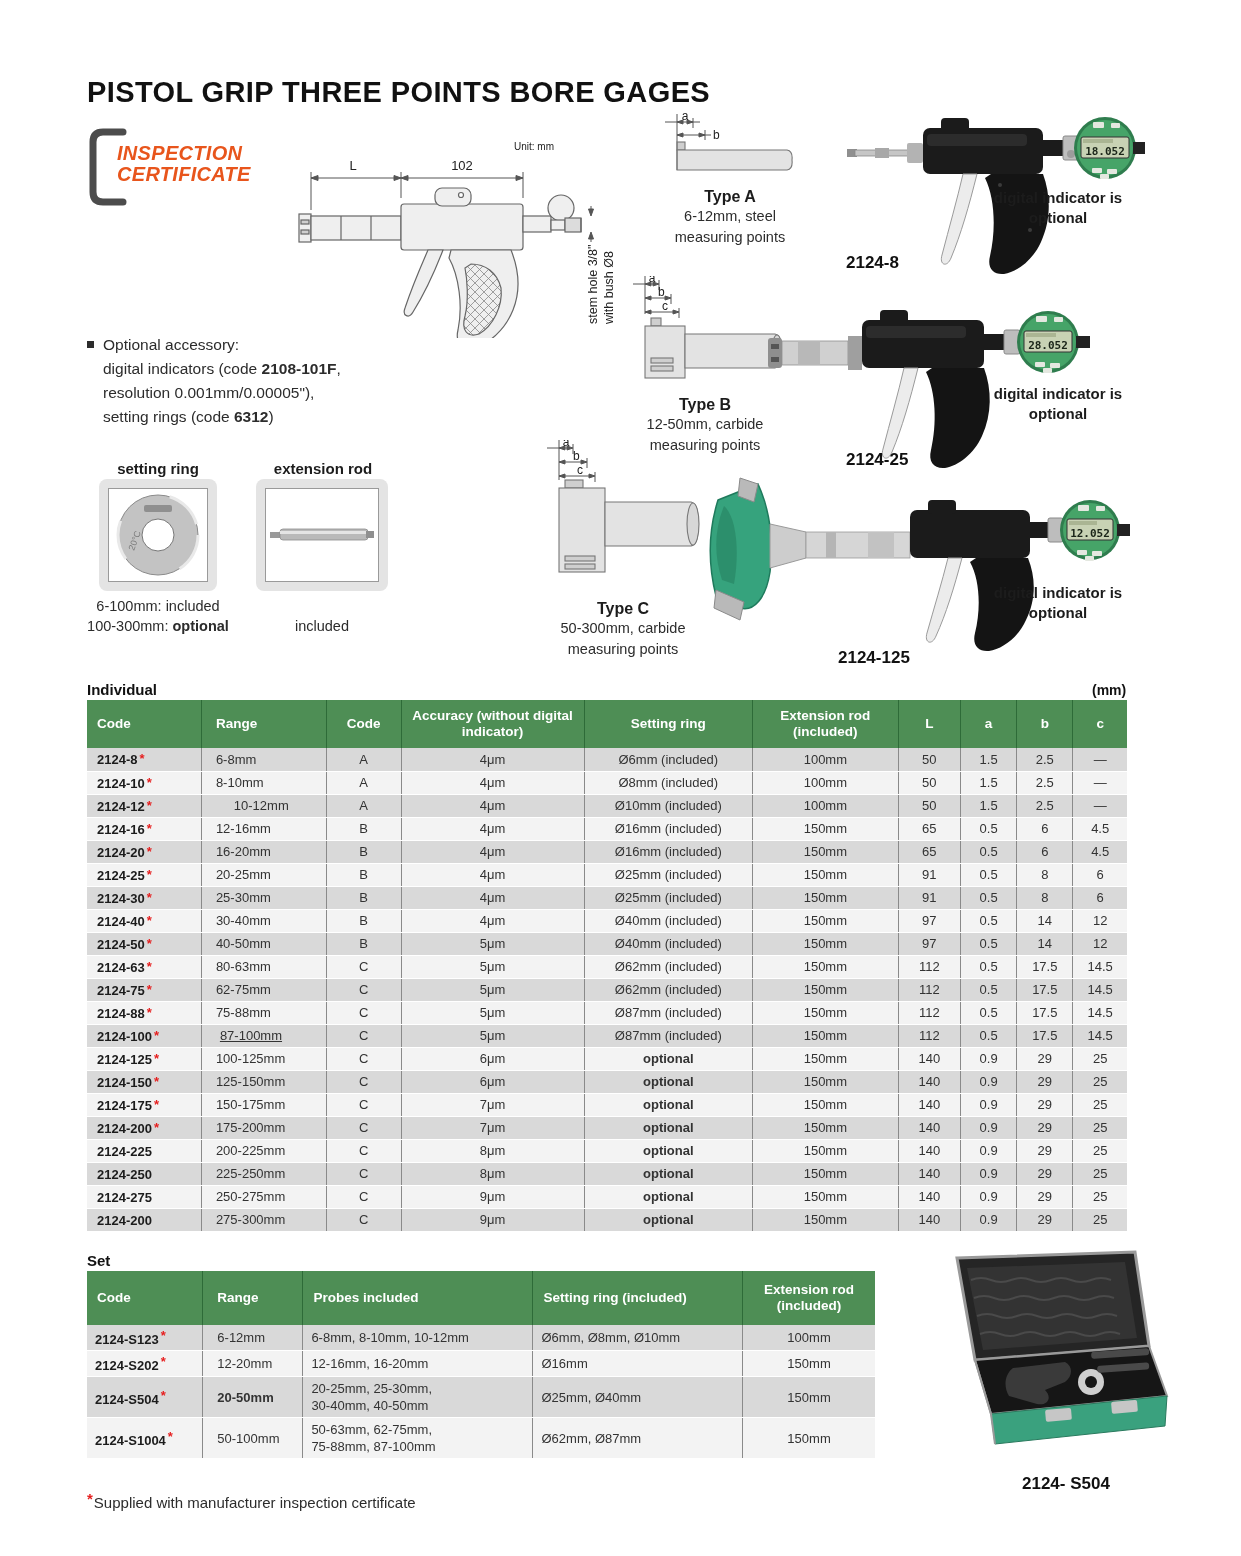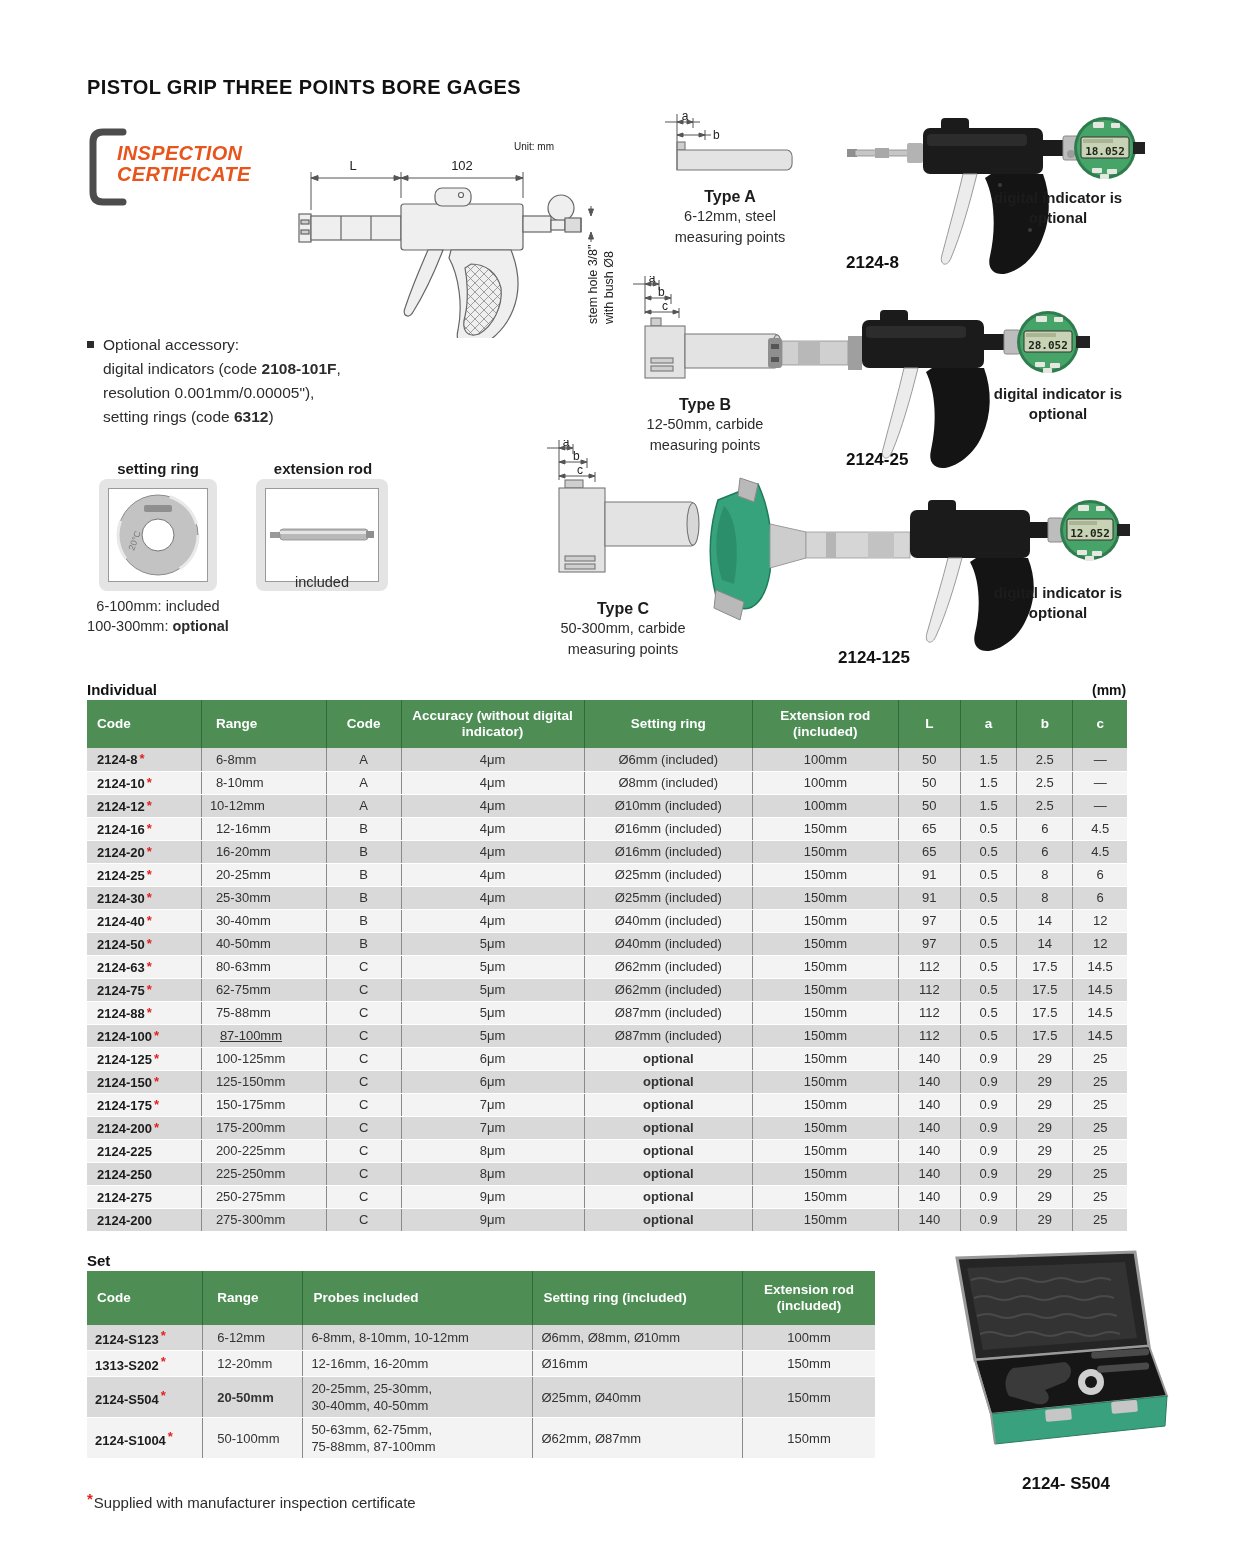--- a/index.html
+++ b/index.html
@@ -1,21 +1,21 @@
 <!DOCTYPE html>
 <html><head>
 <meta charset="utf-8">
 <style>
   * { margin:0; padding:0; box-sizing:border-box; }
   body { background:#fff; font-family:"Liberation Sans","DejaVu Sans",sans-serif; color:#222; }
   #page { position:relative; width:1241px; height:1556px; background:#ffffff; overflow:hidden; }
   .abs { position:absolute; }
 
   
-  .page-title { left:87px; top:76px; font-size:20px; font-weight:bold; letter-spacing:0.4px; color:#111; }
+  .page-title { left:87px; top:76px; font-size:29px; font-weight:bold; letter-spacing:0.4px; color:#111; }
 
   
   .badge { left:87px; top:127px; width:190px; height:84px; }
   .badge-text { position:absolute; left:30px; top:16px; font-style:italic; font-weight:800;
     font-size:20px; line-height:21px; color:#e8551c; letter-spacing:0.3px; }
 
   
   .opt-block { left:87px; top:333px; width:330px; font-size:15.5px; line-height:24px; color:#2c2c2c; }
   .opt-block .bullet { display:inline-block; width:7px; height:7px; background:#2c2c2c; margin-right:9px; vertical-align:2px; }
   .opt-block .ind { padding-left:16px; }
@@ -334,21 +334,21 @@
   <div class="abs acc-box" style="left:256px; top:479px; width:132px; height:112px;">
     <div class="acc-box-inner">
       <svg width="108" height="40" viewBox="0 0 108 40">
         <rect x="2" y="17" width="10" height="6" fill="#9a9a9a"></rect>
         <rect x="12" y="14" width="88" height="11" rx="3" fill="#b9b9b9" stroke="#8a8a8a" stroke-width="0.8"></rect>
         <rect x="12" y="16" width="88" height="3" fill="#e4e4e4"></rect>
         <rect x="98" y="16" width="8" height="7" fill="#8f8f8f"></rect>
       </svg>
     </div>
   </div>
-  <div class="abs acc-cap" style="left:262px; top:572px; width:120px;">included</div>
+  <div class="abs acc-cap" style="left:262px; top:616px; width:120px;">included</div>
 
   <div class="abs sec-label" style="left:87px; top:681px;">Individual</div>
   <div class="abs mm-label" style="left:1092px; top:682px;">(mm)</div>
   <div class="abs" style="left:87px; top:700px; width:1040px;">
     <table class="cat-table">
       <colgroup>
         <col style="width:11%">
           <col style="width:12%">
           <col style="width:7.2%">
           <col style="width:17.6%">
@@ -393,21 +393,21 @@
     <td>4μm</td>
     <td>Ø8mm (included)</td>
     <td>100mm</td>
     <td>50</td>
     <td>1.5</td>
     <td>2.5</td>
     <td>—</td>
   </tr>
           <tr>
     <td class="code-cell"><span>2124-12</span><span class="star">*</span></td>
-    <td class="al" style="padding-left:8px;">10-12mm</td>
+    <td class="al" style="padding-left:0;text-align:center;">10-12mm</td>
     <td>A</td>
     <td>4μm</td>
     <td>Ø10mm (included)</td>
     <td>100mm</td>
     <td>50</td>
     <td>1.5</td>
     <td>2.5</td>
     <td>—</td>
   </tr>
           <tr>
@@ -651,21 +651,21 @@
       </thead>
       <tbody id="set-tbody">
           <tr>
     <td class="code-cell"><span>2124-S123</span><span class="star" style="vertical-align:4px;">*</span></td>
     <td class="al" style="padding-left:14px;">6-12mm</td>
     <td class="pre">6-8mm, 8-10mm, 10-12mm</td>
     <td class="al">Ø6mm, Ø8mm, Ø10mm</td>
     <td>100mm</td>
   </tr>
           <tr>
-    <td class="code-cell"><span>1313-S202</span><span class="star" style="vertical-align:4px;">*</span></td>
+    <td class="code-cell"><span>2124-S202</span><span class="star" style="vertical-align:4px;">*</span></td>
     <td class="al" style="padding-left:14px;">12-20mm</td>
     <td class="pre">12-16mm, 16-20mm</td>
     <td class="al">Ø16mm</td>
     <td>150mm</td>
   </tr>
           <tr>
     <td class="code-cell"><span>2124-S504</span><span class="star" style="vertical-align:4px;">*</span></td>
     <td class="al" style="padding-left:14px;font-weight:bold;">20-50mm</td>
     <td class="pre">20-25mm, 25-30mm,
 30-40mm, 40-50mm</td>

